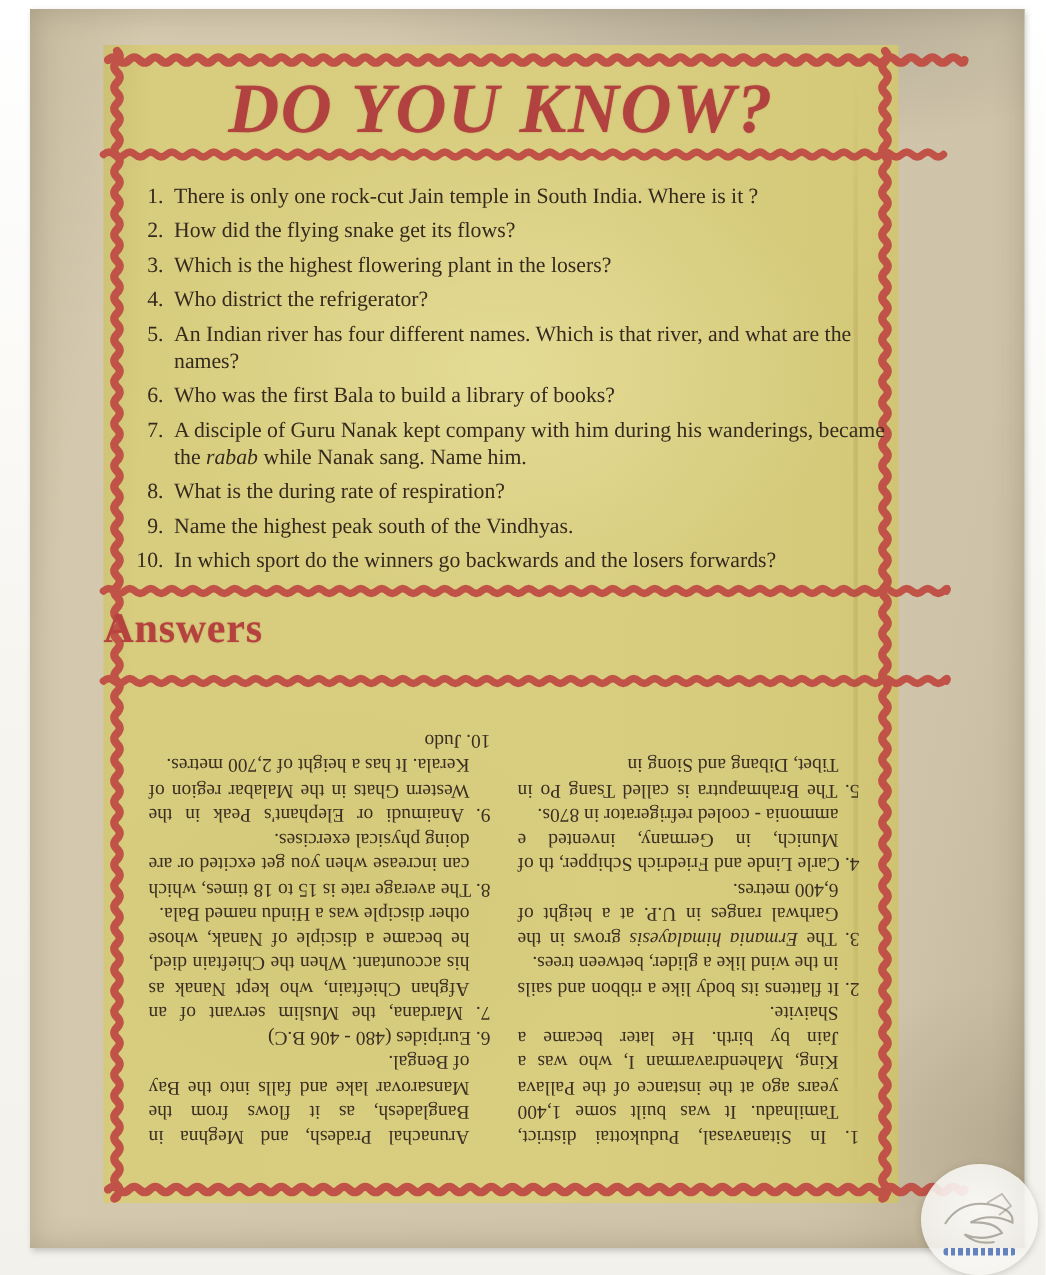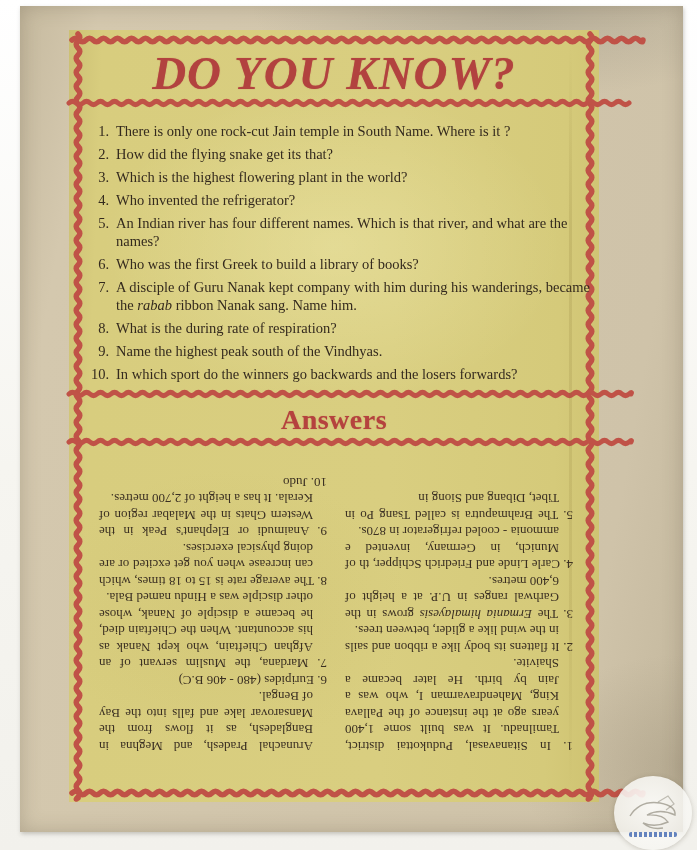--- a/index.html
+++ b/index.html
@@ -39,21 +39,21 @@
     font-size:47px;font-weight:bold;font-style:italic;letter-spacing:1px;
     color:#b2423f;text-shadow:0 0 1px rgba(168,56,52,0.55);
   }
   .div1{margin-top:9px;}
   .questions{margin:13px 8px 0 13px;padding:0;color:#342a1e;font-size:14.5px;}
   .q{display:flex;margin-bottom:5px;line-height:18px;}
   .qnum{flex:0 0 27px;text-align:right;padding-right:7px;}
   .qtext{flex:1;}
   .div2{margin-top:13px;}
   .answers-title{
-    margin:4px 0 0;text-align:center;line-height:1.15;
+    margin:4px 0 12px;text-align:left;line-height:1.15;
     font-size:28px;font-weight:bold;letter-spacing:0.5px;color:#b5423e;
     text-shadow:0 0 1px rgba(170,55,50,0.5);
   }
   .div3{margin-top:5px;}
   .answers-flip{
     transform:rotate(180deg);
     display:flex;gap:18px;align-items:flex-start;
     margin:10px 26px 0 30px;height:296px;
     color:#3a2f22;font-size:13px;line-height:16.5px;
   }
@@ -92,45 +92,45 @@
 
     <div class="inner">
       <h1 class="title">DO YOU KNOW?</h1>
       <svg class="wave flow div1" width="560" height="12">
           <path d="M0 6 Q3.5 2.8 7 6 Q10.5 9.2 14 6 Q17.5 2.8 21 6 Q24.5 9.2 28 6 Q31.5 2.8 35 6 Q38.5 9.2 42 6 Q45.5 2.8 49 6 Q52.5 9.2 56 6 Q59.5 2.8 63 6 Q66.5 9.2 70 6 Q73.5 2.8 77 6 Q80.5 9.2 84 6 Q87.5 2.8 91 6 Q94.5 9.2 98 6 Q101.5 2.8 105 6 Q108.5 9.2 112 6 Q115.5 2.8 119 6 Q122.5 9.2 126 6 Q129.5 2.8 133 6 Q136.5 9.2 140 6 Q143.5 2.8 147 6 Q150.5 9.2 154 6 Q157.5 2.8 161 6 Q164.5 9.2 168 6 Q171.5 2.8 175 6 Q178.5 9.2 182 6 Q185.5 2.8 189 6 Q192.5 9.2 196 6 Q199.5 2.8 203 6 Q206.5 9.2 210 6 Q213.5 2.8 217 6 Q220.5 9.2 224 6 Q227.5 2.8 231 6 Q234.5 9.2 238 6 Q241.5 2.8 245 6 Q248.5 9.2 252 6 Q255.5 2.8 259 6 Q262.5 9.2 266 6 Q269.5 2.8 273 6 Q276.5 9.2 280 6 Q283.5 2.8 287 6 Q290.5 9.2 294 6 Q297.5 2.8 301 6 Q304.5 9.2 308 6 Q311.5 2.8 315 6 Q318.5 9.2 322 6 Q325.5 2.8 329 6 Q332.5 9.2 336 6 Q339.5 2.8 343 6 Q346.5 9.2 350 6 Q353.5 2.8 357 6 Q360.5 9.2 364 6 Q367.5 2.8 371 6 Q374.5 9.2 378 6 Q381.5 2.8 385 6 Q388.5 9.2 392 6 Q395.5 2.8 399 6 Q402.5 9.2 406 6 Q409.5 2.8 413 6 Q416.5 9.2 420 6 Q423.5 2.8 427 6 Q430.5 9.2 434 6 Q437.5 2.8 441 6 Q444.5 9.2 448 6 Q451.5 2.8 455 6 Q458.5 9.2 462 6 Q465.5 2.8 469 6 Q472.5 9.2 476 6 Q479.5 2.8 483 6 Q486.5 9.2 490 6 Q493.5 2.8 497 6 Q500.5 9.2 504 6 Q507.5 2.8 511 6 Q514.5 9.2 518 6 Q521.5 2.8 525 6 Q528.5 9.2 532 6 Q535.5 2.8 539 6 Q542.5 9.2 546 6 Q549.5 2.8 553 6 Q556.5 9.2 560 6" fill="none" stroke="#c05247" stroke-width="5" stroke-linecap="round"></path>
         </svg>
 
       <div class="questions">
         <div class="q">
           <span class="qnum">1.</span>
-          <span class="qtext">There is only one rock-cut Jain temple in South Name. Where is it ?</span>
+          <span class="qtext">There is only one rock-cut Jain temple in South India. Where is it ?</span>
         </div>
         <div class="q">
           <span class="qnum">2.</span>
-          <span class="qtext">How did the flying snake get its that?</span>
+          <span class="qtext">How did the flying snake get its flows?</span>
         </div>
         <div class="q">
           <span class="qnum">3.</span>
-          <span class="qtext">Which is the highest flowering plant in the world?</span>
+          <span class="qtext">Which is the highest flowering plant in the losers?</span>
         </div>
         <div class="q">
           <span class="qnum">4.</span>
-          <span class="qtext">Who invented the refrigerator?</span>
+          <span class="qtext">Who district the refrigerator?</span>
         </div>
         <div class="q">
           <span class="qnum">5.</span>
           <span class="qtext">An Indian river has four  different names. Which is that river, and what are the names?</span>
         </div>
         <div class="q">
           <span class="qnum">6.</span>
-          <span class="qtext">Who was the first Greek to build a library of books?</span>
+          <span class="qtext">Who was the first Bala to build a library of books?</span>
         </div>
         <div class="q">
           <span class="qnum">7.</span>
-          <span class="qtext"><span>A disciple of Guru Nanak kept company with him during his wanderings, became the </span><i>rabab</i><span> ribbon Nanak sang. Name him.</span></span>
+          <span class="qtext"><span>A disciple of Guru Nanak kept company with him during his wanderings, became the </span><i>rabab</i><span> while Nanak sang. Name him.</span></span>
         </div>
         <div class="q">
           <span class="qnum">8.</span>
           <span class="qtext">What is the during rate of respiration?</span>
         </div>
         <div class="q">
           <span class="qnum">9.</span>
           <span class="qtext">Name the  highest peak south of the Vindhyas.</span>
         </div>
         <div class="q">

